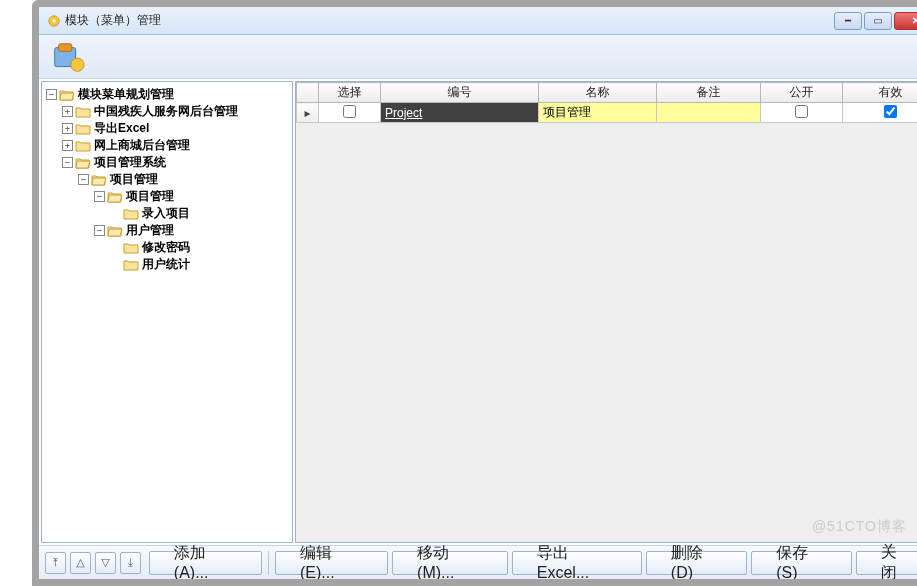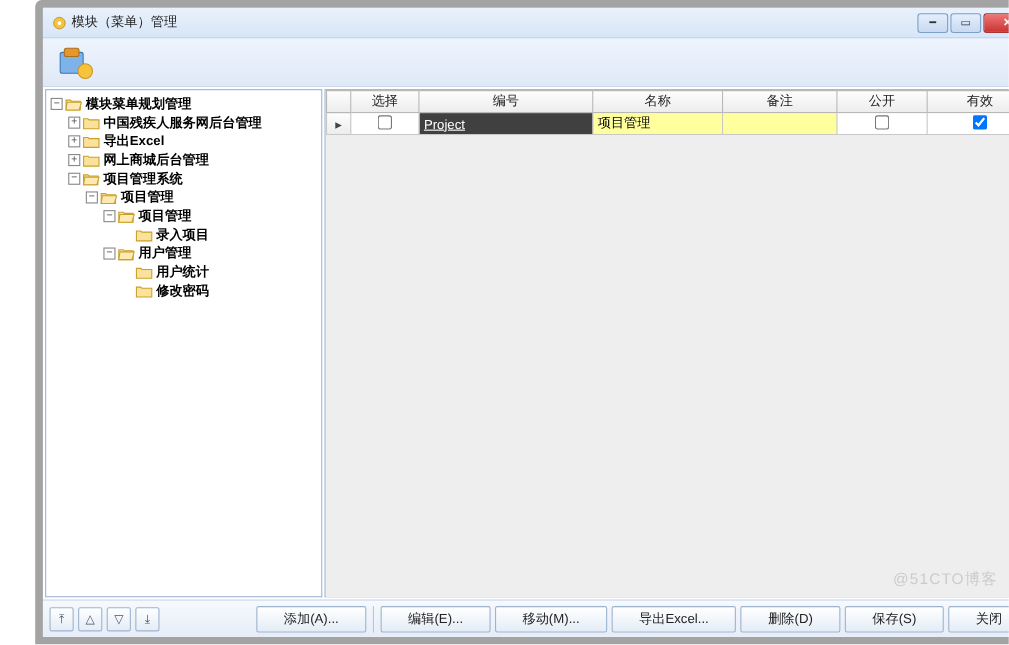--- a/index.html
+++ b/index.html
@@ -43,21 +43,21 @@
 .code-cell { background: #404040; color: #fff; text-decoration: underline; }
 .name-cell { background: #ffff9e; }
 .note-cell { background: #ffff9e; }
 .pub-cell, .eff-cell { text-align: center; }
 .chk { width: 13px; height: 13px; }
 .gridfill { background: #eee; height: 420px; }
 
 .footer { height: 34px; background: linear-gradient(#f6f9fd, #e6edf7); border-top: 1px solid #c5d4e9; display: flex; align-items: center; padding: 0 6px; gap: 4px; }
 .smbtn { width: 22px; height: 22px; border: 1px solid #9db4cf; background: linear-gradient(#fff, #e4ecf6); border-radius: 2px; display: flex; align-items: center; justify-content: center; cursor: pointer; font-size: 11px; color: #456; }
 .spacer { flex: 1; }
-.btn { height: 24px; border: 1px solid #9db4cf; background: linear-gradient(#fff, #e4ecf6); border-radius: 2px; padding: 0 24px; display: flex; align-items: center; cursor: pointer; font-size: 12px; color: #222; }
+.btn { height: 24px; border: 1px solid #9db4cf; background: linear-gradient(#fff, #e4ecf6); border-radius: 2px; padding: 0 24px; display: flex; align-items: center; cursor: pointer; font-size: 16px; color: #222; }
 .divv { width: 1px; height: 24px; background: #b5c7dc; margin: 0 2px; }
 .watermark { position: absolute; right: 10px; bottom: 50px; color: #ccc; font-size: 14px; pointer-events: none; letter-spacing: 1px; }
 </style>
 </head>
 <body>
 
 <div class="window">
 
   <div class="titlebar">
     <span class="ticon">
@@ -204,33 +204,33 @@
                         <ul>
                           <li>
                               <div class="node">
                                 <span class="ind i4"></span>
                                 <span class="tog blank"></span>
                                 <span class="fld">
                                   <svg viewBox="0 0 16 14">
                                     <path d="M1 3h4l1 1h9v8H1z" fill="#fbe29b" stroke="#c9a02a"></path>
                                   </svg>
                                 </span>
-                                <span class="lbl">用户统计</span>
+                                <span class="lbl">修改密码</span>
                               </div>
                             </li>
                           <li>
                               <div class="node">
                                 <span class="ind i4"></span>
                                 <span class="tog blank"></span>
                                 <span class="fld">
                                   <svg viewBox="0 0 16 14">
                                     <path d="M1 3h4l1 1h9v8H1z" fill="#fbe29b" stroke="#c9a02a"></path>
                                   </svg>
                                 </span>
-                                <span class="lbl">修改密码</span>
+                                <span class="lbl">用户统计</span>
                               </div>
                             </li>
                         </ul>
                       </li>
                     </ul>
                   </li>
                 </ul>
               </li>
             </ul>
           </li>

